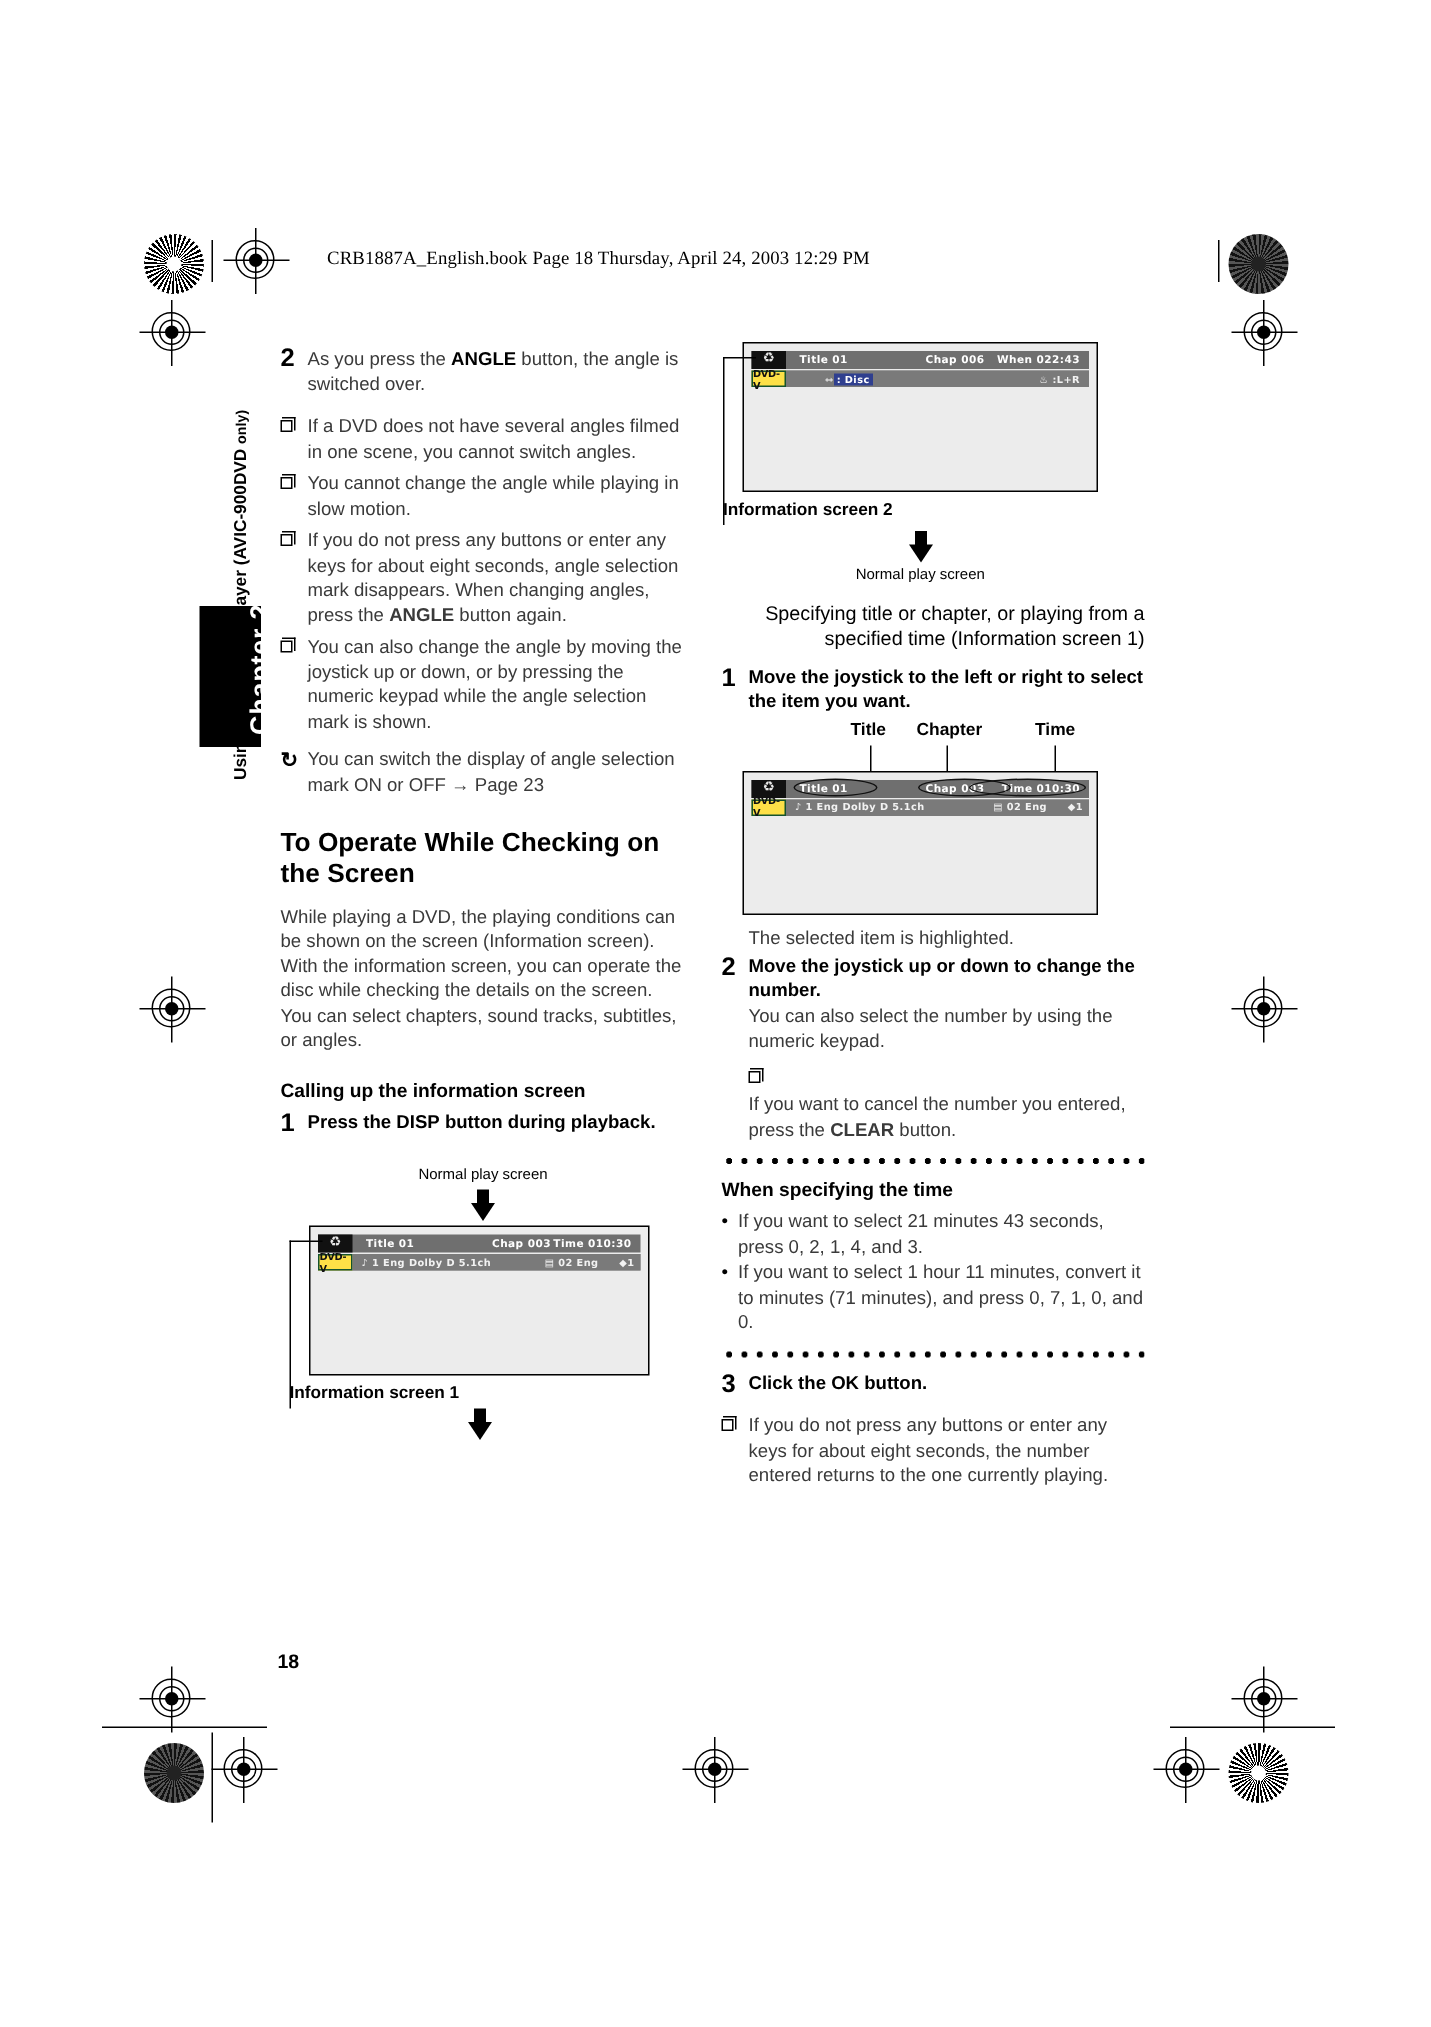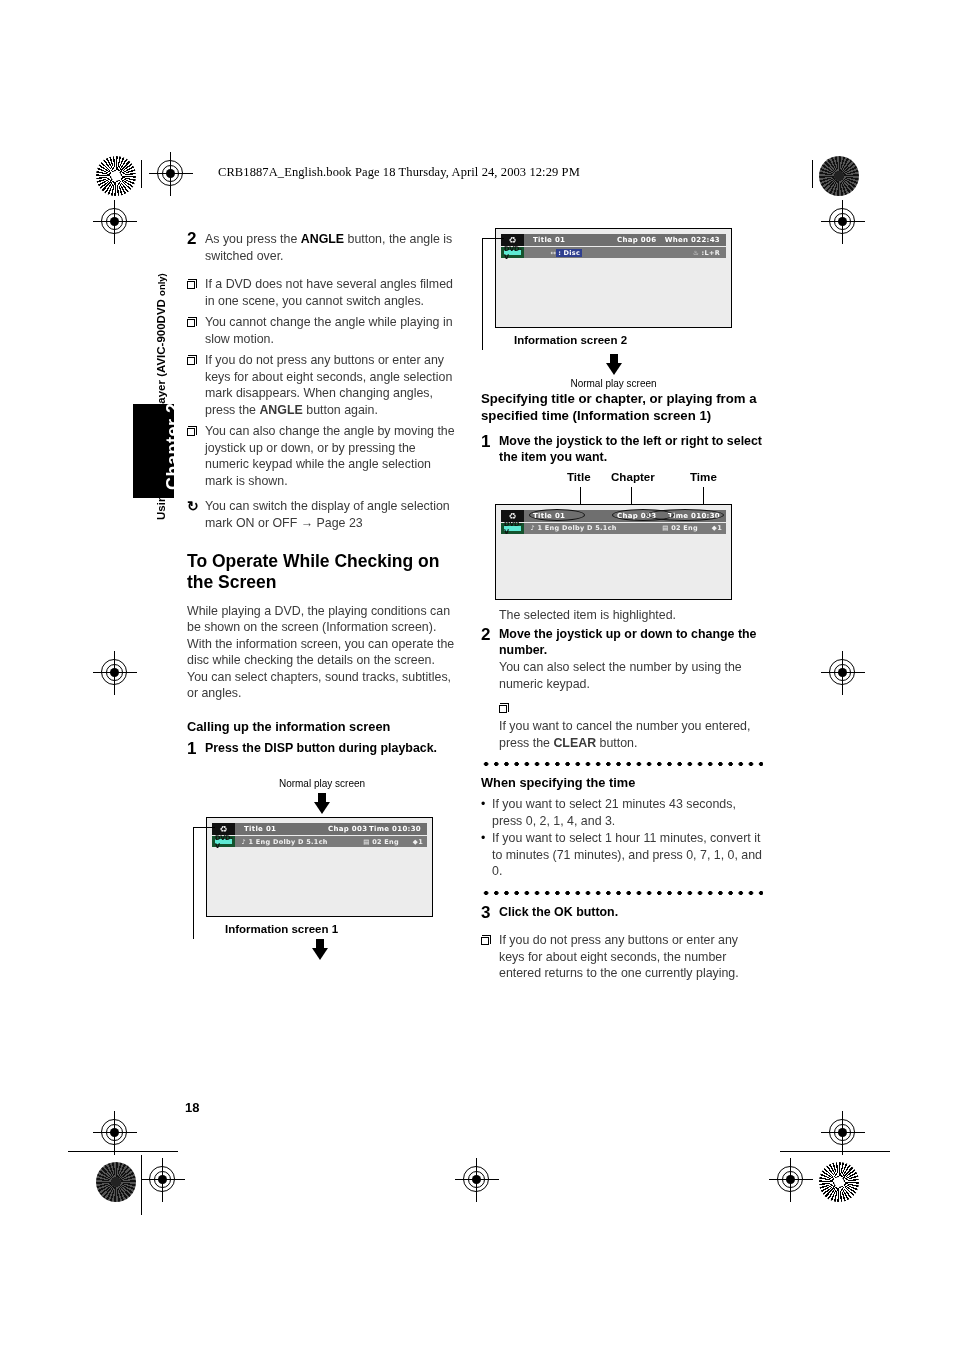--- a/index.html
+++ b/index.html
@@ -119,21 +119,21 @@
 
   h2.section {
     font-size:17.5px; font-weight:bold; line-height:1.22;
     margin:20px 0 9px 0;
   }
   h3.subsection {
     font-size:12.8px; font-weight:bold; margin:17px 0 6px 0;
   }
   h3.subsection.tight { margin-top:14px; }
   h3.rsection {
-    font-size:13.2px; font-weight:bold; line-height:1.26; margin:2px 0 9px 0;
+    font-size:13.2px; font-weight:normal; line-height:1.26; margin:12px 0 9px 0;text-align:right;
   }
 
   .center { text-align:center; }
   .caption-bold { font-size:10px; font-weight:normal; }
 
   
   .downarrow {
     width:16px; height:21px; margin:4px auto 3px auto; position:relative;
   }
   .downarrow .stem {
@@ -177,24 +177,24 @@
   }
   .osd-wrap { position:relative; }
   .disc-icon {
     width:23px; height:12px; background:#111; position:relative; flex:0 0 23px;
   }
   .disc-icon .glyph {
     position:absolute; left:50%; top:50%; transform:translate(-50%,-50%);
     color:#e8e8e8; font-size:9px; line-height:1;
   }
   .dvdv-badge {
-    flex:0 0 23px; height:11px; background:#5eead4; color:#111;
+    flex:0 0 23px; height:11px; background:#fde047; color:#111;
     font-size:6.5px; font-weight:bold; letter-spacing:-0.2px;
     display:flex; align-items:center; justify-content:center;
-    border:3px solid #14532d;
+    border:1px solid #14532d;
   }
   .osd-fields {
     flex:1 1 auto; display:flex; align-items:center; position:relative;
     color:#ffffff; font-size:7px; font-weight:bold; letter-spacing:0.3px;
     height:100%; padding-left:9px;
   }
   .osd-row2 .osd-fields { color:#f2f2f2; font-size:6.5px; padding-left:6px; background:#7a7a7a; }
   .fld { position:absolute; white-space:nowrap; }
   .f-title { left:9px; }
   .f-chap  { left:93px; }
@@ -205,21 +205,21 @@
   .f-disc  { left:26px; }
   .f-lr    { right:6px; }
   .hl { background:#2f3f8f; color:#fff; padding:0 2px; }
 
   .screen-body { height:64px; background:#ececec; }
 
   .leader {
     position:absolute; background:#000; width:1.2px;
   }
   .capt-under {
-    font-size:11.5px; font-weight:bold; margin-top:6px;padding-left:32px;
+    font-size:11.5px; font-weight:bold; margin-top:6px;
   }
 
   
   .callout-labels {
     position:relative; height:17px;
   }
   .callout-labels span {
     position:absolute; font-size:11.6px; font-weight:bold;
   }
   .callout-lines { position:relative; height:17px; }

